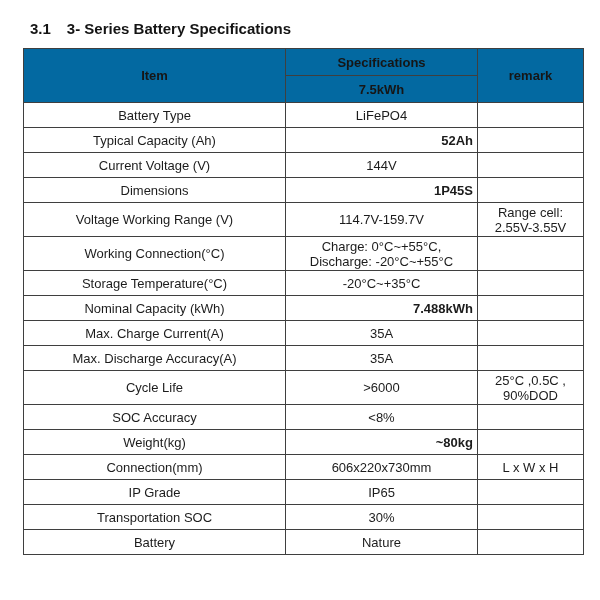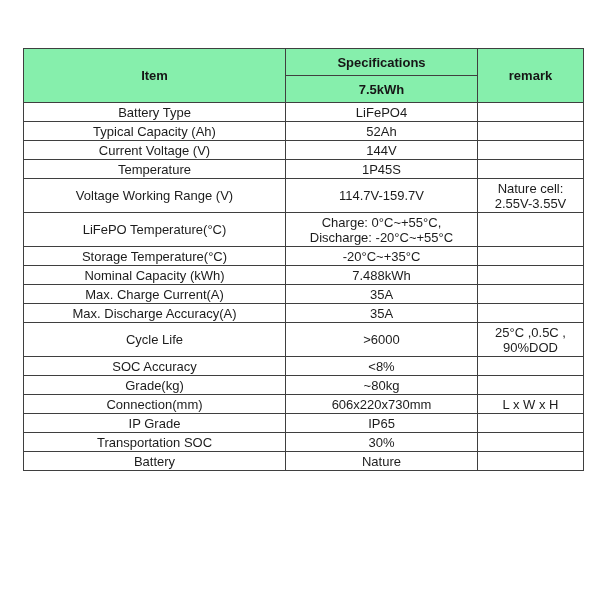--- a/index.html
+++ b/index.html
@@ -42,34 +42,37 @@
     border: 1px solid #3f3f3f;
     text-align: center;
     vertical-align: middle;
     font-size: 13px;
     padding: 1px 4px;
     white-space: pre-line;
     line-height: 15px;
     overflow: hidden;
   }
   .spec thead th {
-    background: #86efac;
+    background: #0369a1;
     font-weight: bold;
     height: 24px;
     color: #161616;
   }
-  .spec tbody tr    { height: 19px; }
+  .spec tbody tr    { height: 25px; }
   .spec tbody tr.tall { height: 34px; }
-  .spec td.b { font-weight: normal; }
+  .spec td.b { font-weight: bold; text-align: right; }
 </style>
 </head>
 <body>
 
 <div class="page">
 
+  <div class="title">
+    <span class="num">3.1</span><span>3- Series Battery Specifications</span>
+  </div>
 
   <table class="spec">
     <colgroup>
       <col class="c-item">
         <col class="c-spec">
         <col class="c-remark">
     </colgroup>
     <thead>
       <tr>
         <th rowspan="2">Item</th>
@@ -90,32 +93,32 @@
         <td>Typical Capacity (Ah)</td>
         <td class="b">52Ah</td>
         <td></td>
       </tr>
       <tr>
         <td>Current Voltage (V)</td>
         <td>144V</td>
         <td></td>
       </tr>
       <tr>
-        <td>Temperature</td>
+        <td>Dimensions</td>
         <td class="b">1P45S</td>
         <td></td>
       </tr>
       <tr class="tall">
         <td>Voltage Working Range (V)</td>
         <td>114.7V-159.7V</td>
-        <td>Nature cell:
+        <td>Range cell:
 2.55V-3.55V</td>
       </tr>
       <tr class="tall">
-        <td>LiFePO Temperature(°C)</td>
+        <td>Working Connection(°C)</td>
         <td>Charge: 0°C~+55°C,
 Discharge: -20°C~+55°C</td>
         <td></td>
       </tr>
       <tr>
         <td>Storage Temperature(°C)</td>
         <td>-20°C~+35°C</td>
         <td></td>
       </tr>
       <tr>
@@ -138,21 +141,21 @@
         <td>&gt;6000</td>
         <td>25°C ,0.5C ,
 90%DOD</td>
       </tr>
       <tr>
         <td>SOC Accuracy</td>
         <td>&lt;8%</td>
         <td></td>
       </tr>
       <tr>
-        <td>Grade(kg)</td>
+        <td>Weight(kg)</td>
         <td class="b">~80kg</td>
         <td></td>
       </tr>
       <tr>
         <td>Connection(mm)</td>
         <td>606x220x730mm</td>
         <td>L x W x H</td>
       </tr>
       <tr>
         <td>IP Grade</td>

